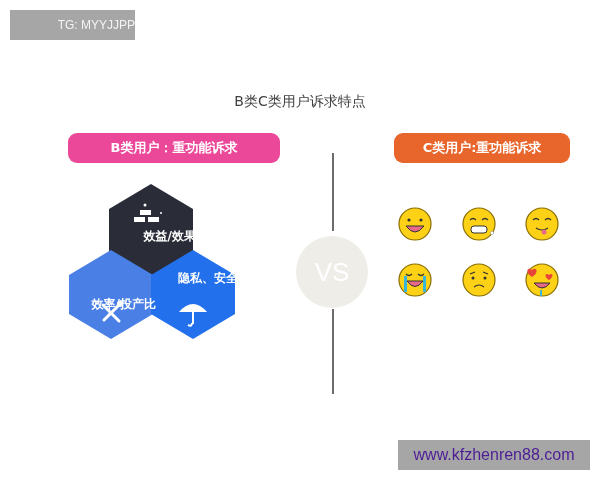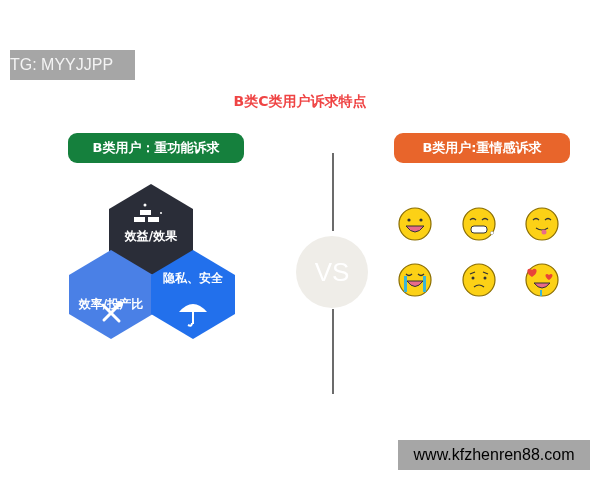--- a/index.html
+++ b/index.html
@@ -1,43 +1,43 @@
 <!DOCTYPE html>
 <html><head>
 <meta charset="utf-8">
 <style>
   html, body { margin:0; padding:0; }
   body { width:600px; height:480px; background:#ffffff; position:relative; overflow:hidden;
          font-family:"DejaVu Sans","Liberation Sans",sans-serif; }
   .tag { position:absolute; left:10px; top:10px; width:125px; height:30px; background:#a6a6a6;
-         color:#f4f4f4; font-family:"Liberation Sans",sans-serif; font-size:16px; line-height:30px; text-align:left;margin-top:40px; }
-  .title { position:absolute; left:0; width:600px; top:93px; text-align:center; font-size:14px; font-weight:bold; color:#ef4444; }
+         color:#f4f4f4; font-family:"Liberation Sans",sans-serif; font-size:12px; line-height:30px; text-align:right; }
+  .title { position:absolute; left:0; width:600px; top:93px; text-align:center; font-size:14px; font-weight:normal; color:#404040; }
   .pill { position:absolute; height:30px; border-radius:9px; color:#fff; font-size:13px; font-weight:bold;
           text-align:center; line-height:30px; }
-  .pill.b { left:68px; top:133px; width:176px; background:#15803d; }
+  .pill.b { left:68px; top:133px; width:212px; background:#ec4899; }
   .pill.c { left:394px; top:133px; width:176px; background:#e8652b; }
   .divider { position:absolute; left:332px; width:2px; background:#6b6b6b; }
   .divider.top { top:153px; height:78px; }
   .divider.bottom { top:309px; height:85px; }
   .vs { position:absolute; left:296px; top:236px; width:72px; height:72px; border-radius:50%; background:#efede8;
         color:#ffffff; font-family:"Liberation Sans",sans-serif; font-size:26px; text-align:center; line-height:72px; }
   .hexwrap { position:absolute; left:0; top:0; width:600px; height:480px; }
-  .hex-label { position:absolute; color:#fff; font-size:12px; font-weight:bold; text-align:center; width:90px; }
+  .hex-label { position:absolute; color:#fff; font-size:12px; font-weight:bold; text-align:right; width:90px; }
   .emoji { position:absolute; width:36px; height:36px; }
-  .wm { position:absolute; left:398px; top:440px; width:192px; height:30px; background:#a6a6a6; color:#000000;
+  .wm { position:absolute; left:398px; top:440px; width:192px; height:30px; background:#a6a6a6; color:#4c1d95;
         font-family:"Liberation Sans",sans-serif; font-size:16px; line-height:30px; text-align:center; }
 </style>
 </head>
 <body>
 
 <div class="tag">TG: MYYJJPP</div>
 <div class="title">B类C类用户诉求特点</div>
 
 <div class="pill b">B类用户：重功能诉求</div>
-<div class="pill c">B类用户:重情感诉求</div>
+<div class="pill c">C类用户:重功能诉求</div>
 
 <svg class="hexwrap" viewBox="0 0 600 480">
   <polygon points="151,184 193,209 193,259 151,284 109,259 109,209" fill="#2a2d38"></polygon>
   <polygon points="111,250 153,275 153,314 111,339 69,314 69,275" fill="#4a80e6"></polygon>
   <polygon points="193,250 235,275 235,314 193,339 151,314 151,275" fill="#2270ec"></polygon>
 
   <g fill="#ffffff">
     <rect x="140" y="210" width="11" height="5"></rect>
     <rect x="134" y="217" width="11" height="5"></rect>
     <rect x="148" y="217" width="11" height="5"></rect>

